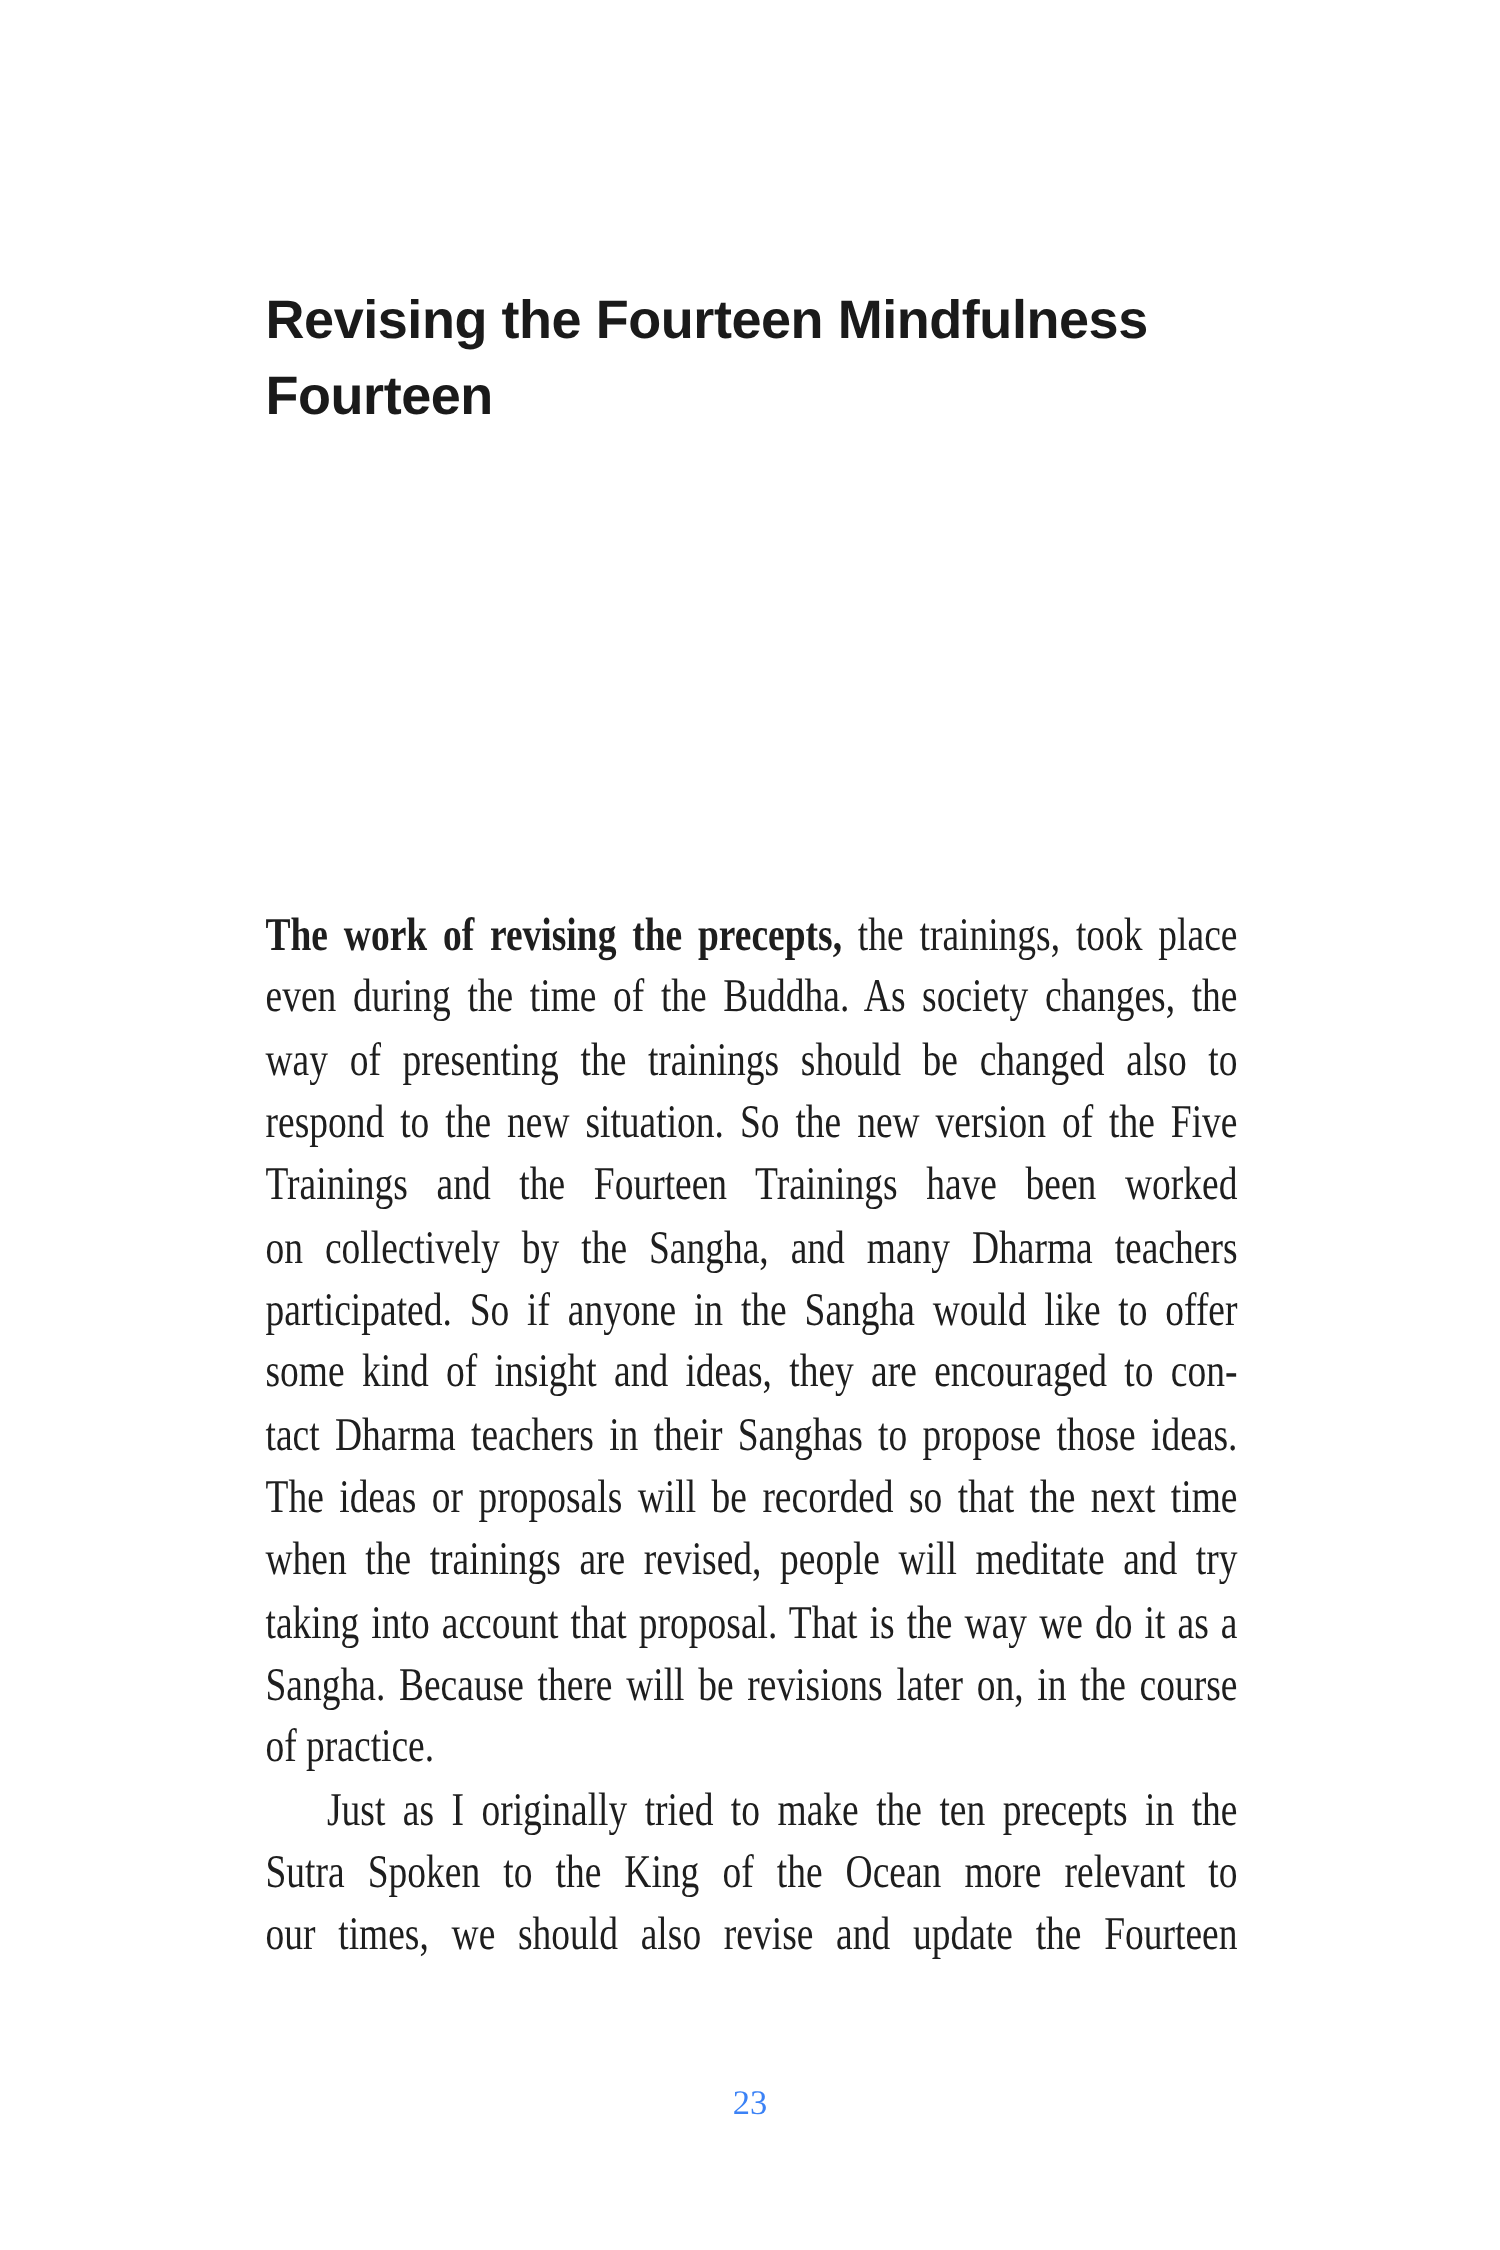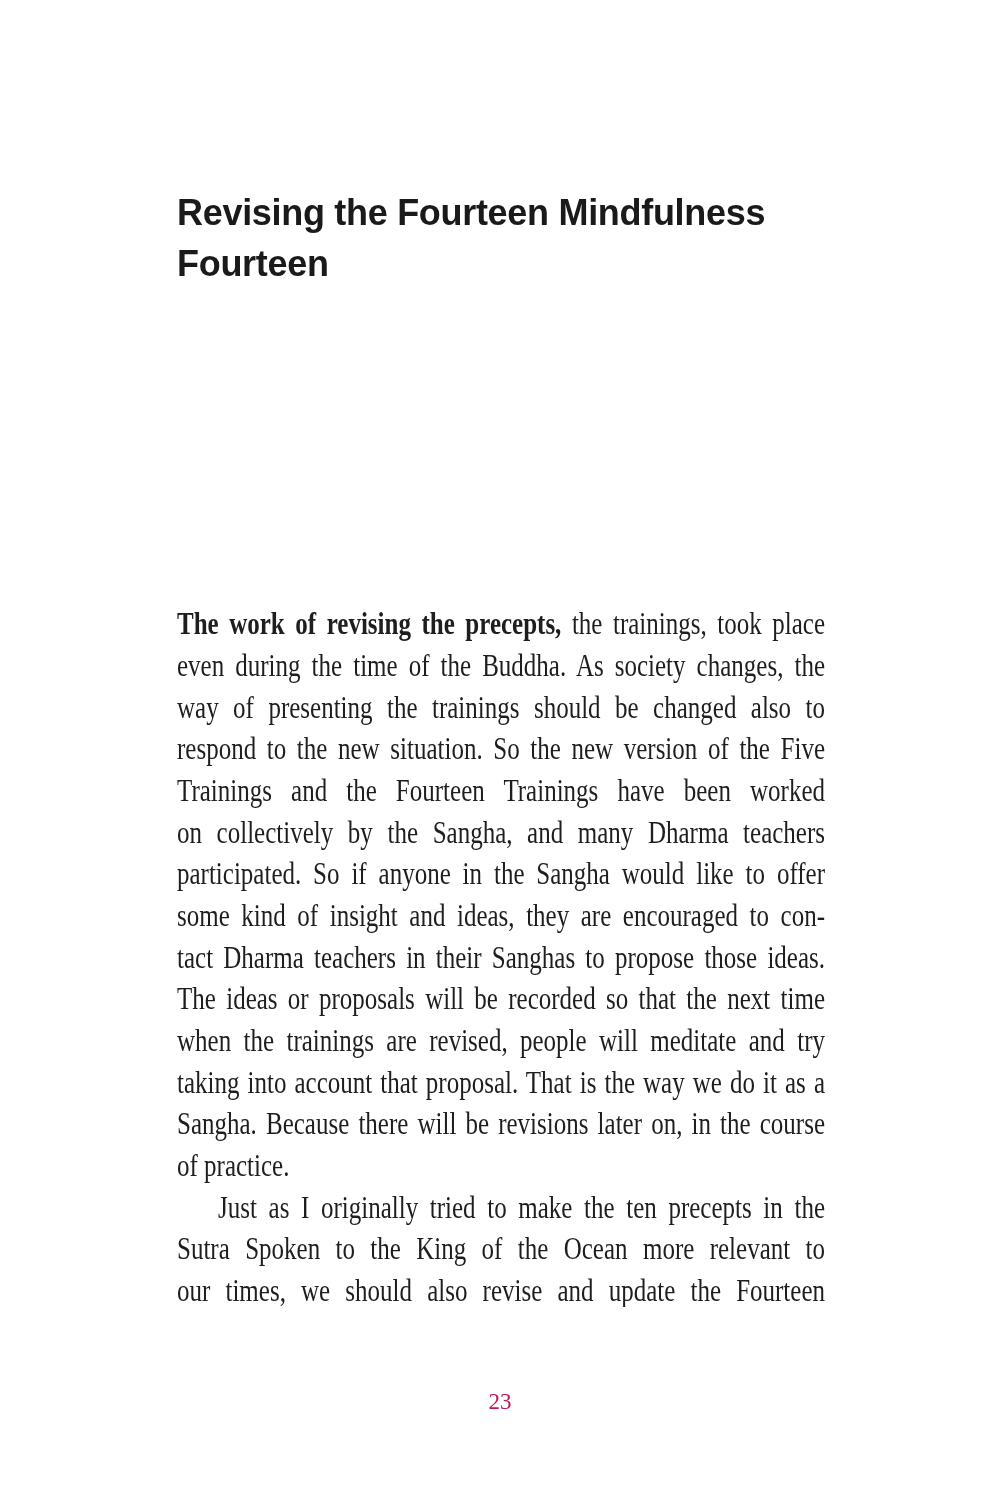--- a/index.html
+++ b/index.html
@@ -57,21 +57,21 @@
     font-weight: bold;
   }
   .page-number {
     position: absolute;
     left: 0;
     top: 1389px;
     width: 1000px;
     text-align: center;
     font-family: "Liberation Serif", serif;
     font-size: 23px;
-    color: #be185d;
+    color: #3b82f6;
   }
 </style>
 </head>
 <body>
 
 <div class="page">
 
   <h1 class="chapter-title">
     <span class="title-line">Revising the Fourteen Mindfulness</span>
     <span class="title-line">Fourteen</span>

